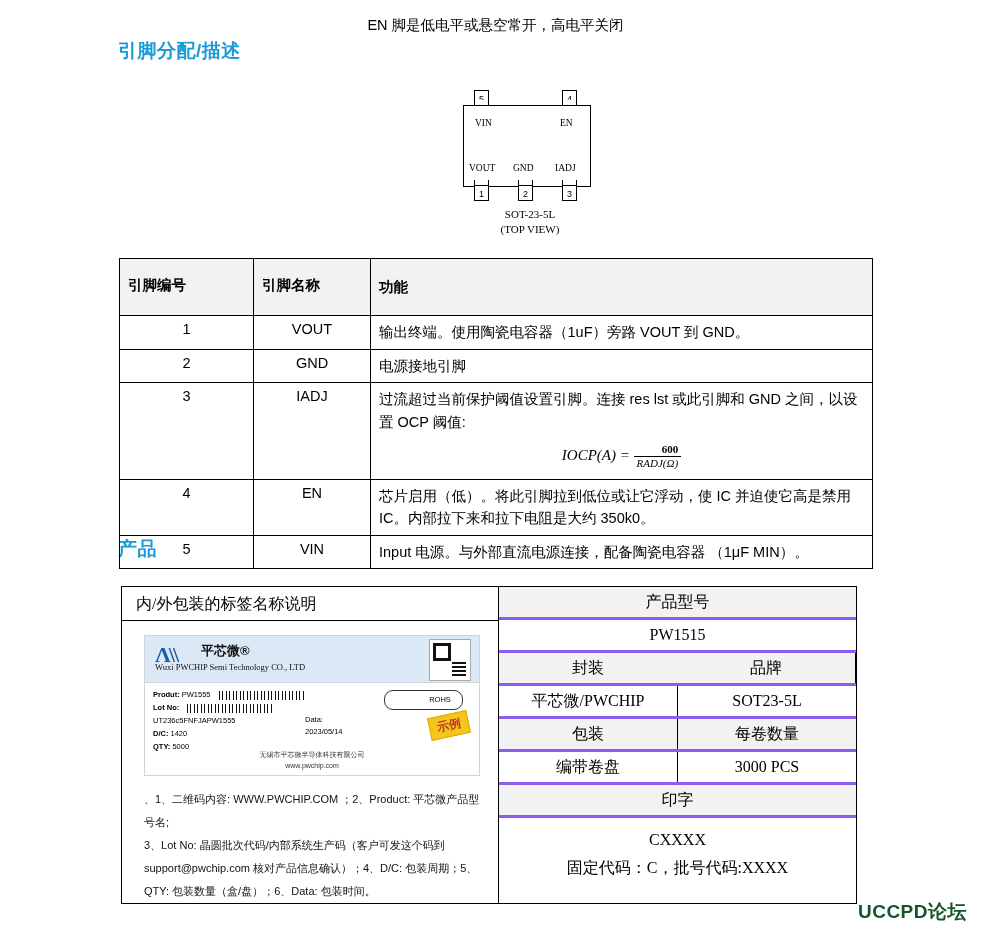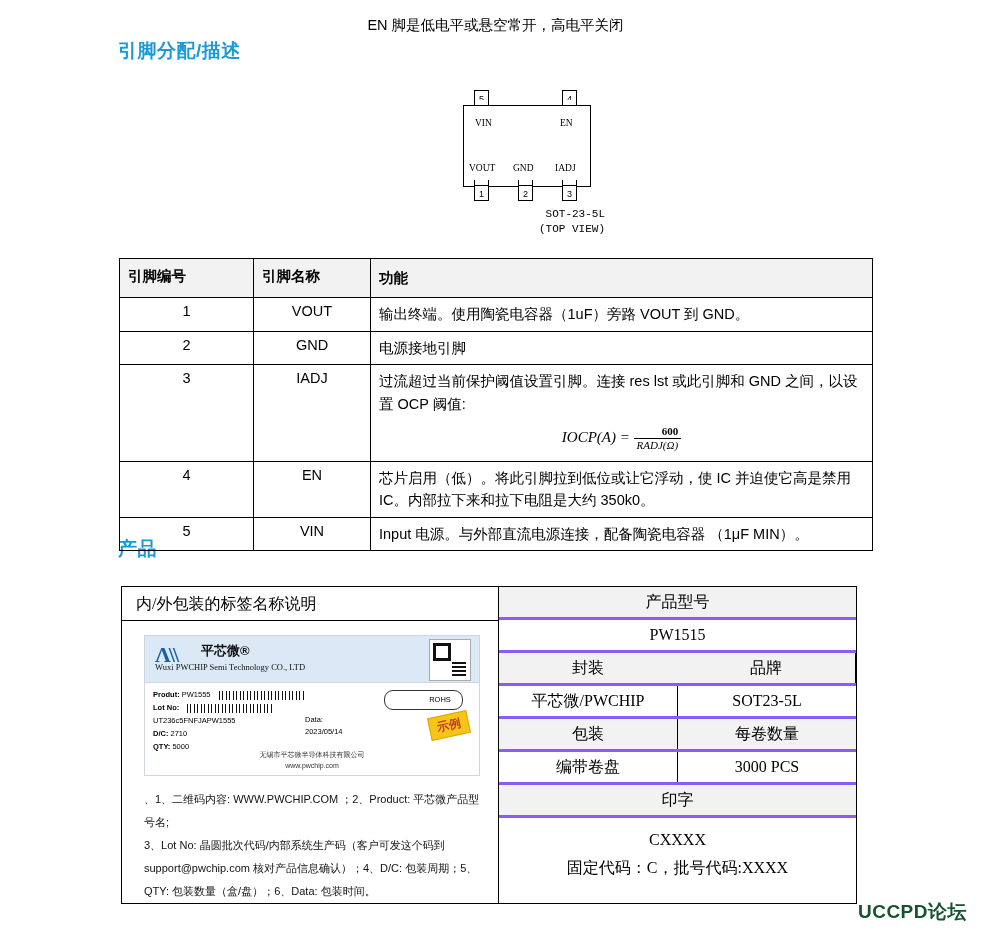--- a/index.html
+++ b/index.html
@@ -99,23 +99,23 @@
   .lbl-en   { left: 105px; top: 33px; }
   .lbl-vout { left: 14px; top: 78px; }
   .lbl-gnd  { left: 58px; top: 78px; }
   .lbl-iadj { left: 100px; top: 78px; }
 
   .pkg-caption {
     position: absolute;
     left: 0;
     top: 122px;
     width: 150px;
-    text-align: right;
+    text-align: center;
     font-size: 11px;
-    font-family: Liberation Mono, monospace;
+    font-family: Liberation Serif, serif;
     line-height: 15px;
   }
 
   
   table.pin-table {
     position: absolute;
     left: 119px;
     top: 258px;
     width: 754px;
     border-collapse: collapse;
@@ -124,21 +124,21 @@
   table.pin-table th,
   table.pin-table td {
     border: 1px solid #000;
     padding: 5px 8px;
     vertical-align: top;
   }
   table.pin-table thead th {
     background: #f2f2f2;
     font-weight: bold;
     text-align: left;
-    padding: 8px 8px;
+    padding: 17px 8px;
   }
   .col-num { width: 117px; text-align: center; }
   .col-name { width: 100px; text-align: center; }
   .col-func { text-align: left; line-height: 1.55; margin-top: 40px; }
 
   .formula {
     text-align: center;
     font-family: "Liberation Serif", serif;
     font-style: italic;
     font-size: 15px;
@@ -449,21 +449,21 @@
             <span>PW1555</span>
             <span class="barcode"></span>
           </div>
           <div>
             <b>Lot No:</b>
             <span class="barcode"></span>
           </div>
           <div>UT236c5FNFJAPW1555</div>
           <div>
             <b>D/C:</b>
-            <span>2710</span>
+            <span>1420</span>
           </div>
           <div>
             <b>QTY:</b>
             <span>5000</span>
           </div>
         </div>
 
         <div class="label-date">
           <div>Data:</div>
           <div>2023/05/14</div>

